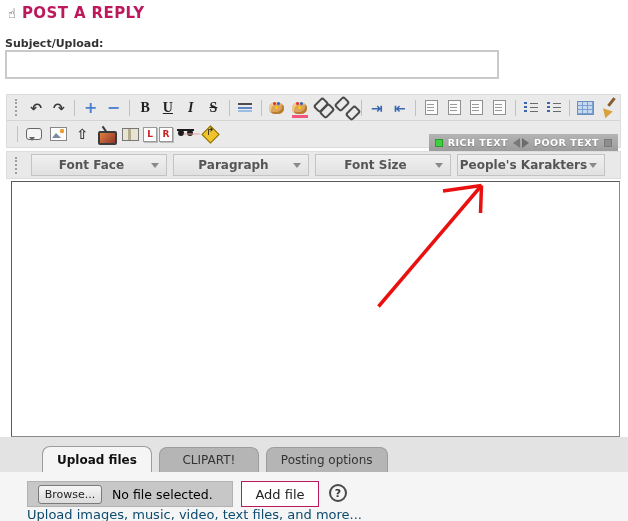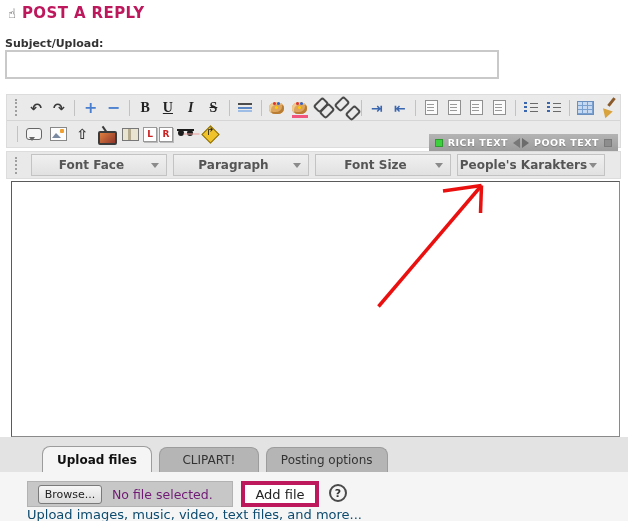--- a/index.html
+++ b/index.html
@@ -118,23 +118,23 @@
          background:#b5b5b5; color:#333; font-size:12px; padding:0 14px; min-width:100px; cursor:pointer; }
   .tab.active { background:#f5f5f5; font-weight:bold; color:#111; height:26px; }
 
   
   .panel { left:0; top:472px; width:628px; height:49px; background:#f5f5f5; }
   .filebox { position:absolute; left:27px; top:9px; width:206px; height:26px; background:#c7c7c7;
              border:1px solid #b2b2b2; display:flex; align-items:center; }
   .browse { margin-left:10px; width:64px; height:19px; background:linear-gradient(#f6f6f6,#dcdcdc);
             border:1px solid #7a7a7a; border-radius:3px; font-size:11px; color:#222; cursor:pointer;
             font-family:"DejaVu Sans",sans-serif; }
-  .filestatus { margin-left:10px; font-size:12.5px; color:#701a75; }
+  .filestatus { margin-left:10px; font-size:12.5px; color:#000000; }
   .addfile { position:absolute; left:241px; top:9px; width:78px; height:26px; background:#fefefe;
-             border:4px solid #be185d; font-size:13px; color:#222; cursor:pointer; font-family:"DejaVu Sans",sans-serif; }
+             border:1px solid #be185d; font-size:13px; color:#222; cursor:pointer; font-family:"DejaVu Sans",sans-serif; }
   .help { position:absolute; left:329px; top:12px; width:18px; height:18px; border:2px solid #4a4a4a;
           border-radius:50%; display:flex; align-items:center; justify-content:center;
           font-size:11px; font-weight:bold; color:#333; cursor:pointer; }
   .caption { position:absolute; left:27px; top:35px; font-size:13px; color:#0c4a6e; white-space:nowrap; }
 
   .arrow-overlay { left:0; top:0; width:628px; height:521px; pointer-events:none; }
 </style>
 </head>
 <body>
 

